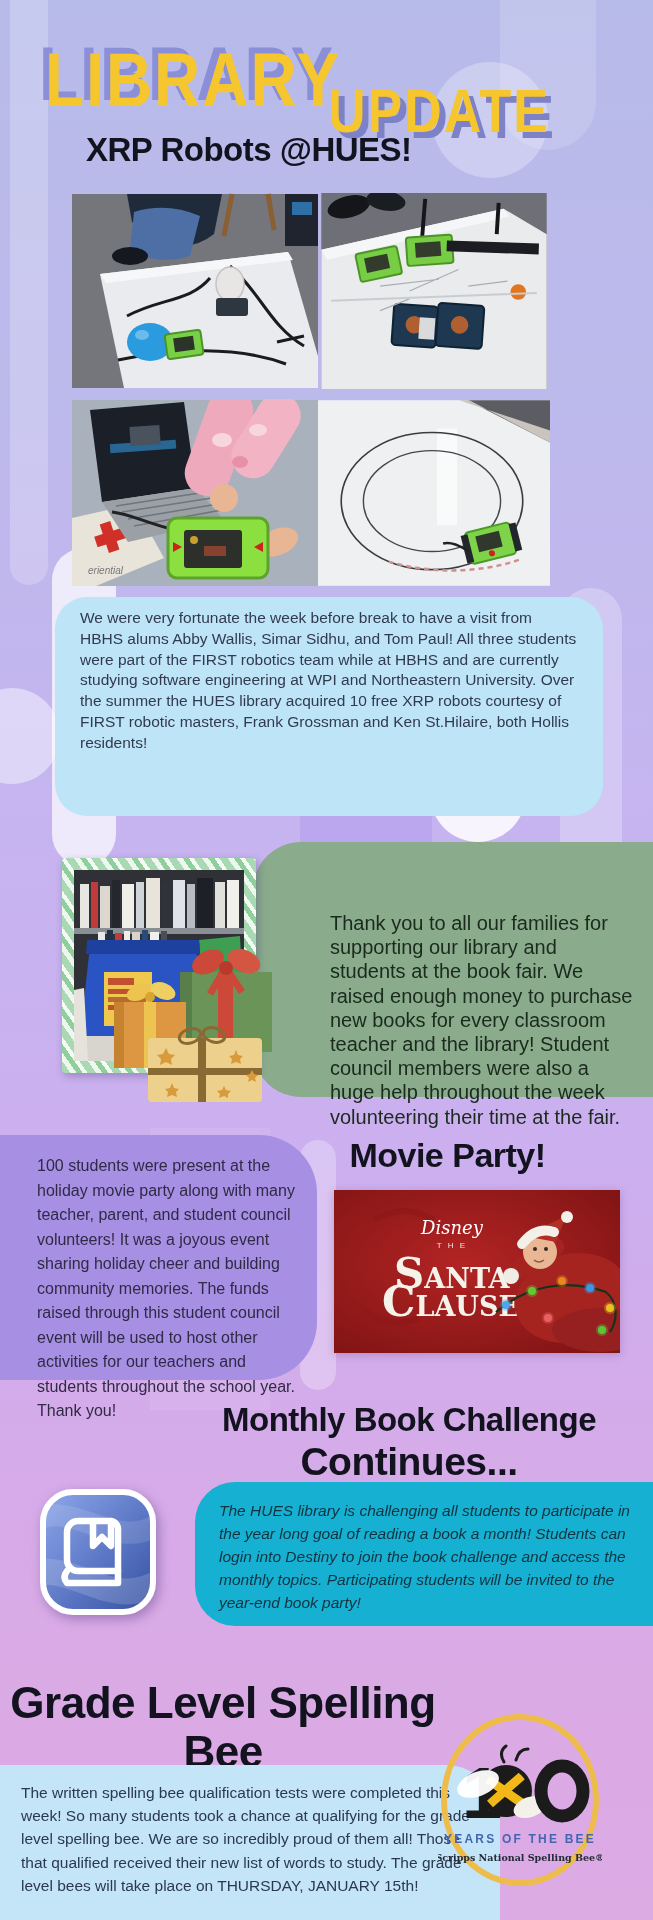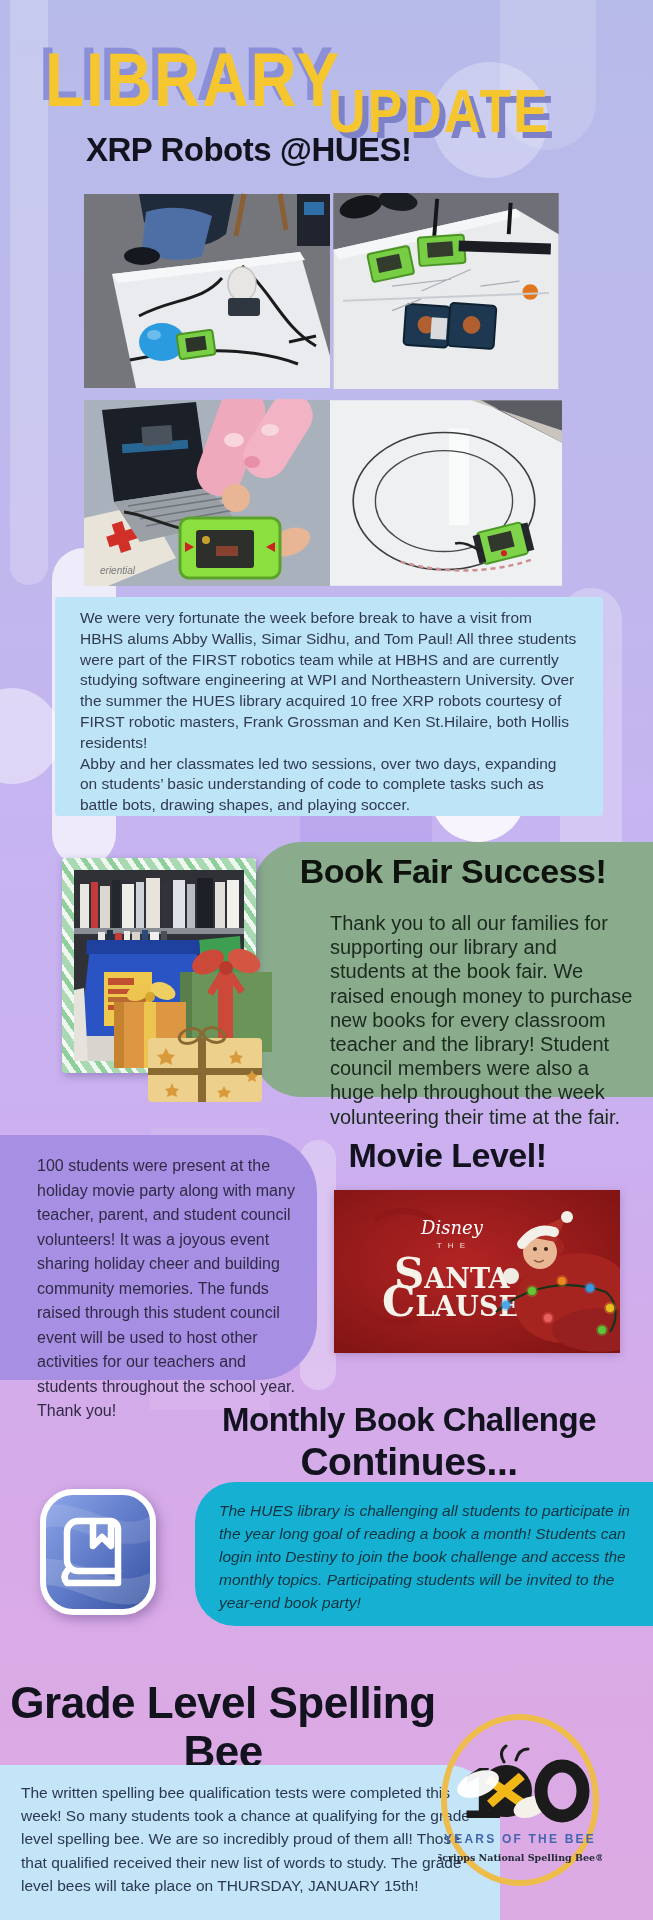--- a/index.html
+++ b/index.html
@@ -14,29 +14,29 @@
     position:absolute; font-weight:900; color:#f6c62e; letter-spacing:2px;
     transform:scaleY(1.18); transform-origin:top left; line-height:1;
   }
   .t1{ left:45px; top:42px; font-size:64px; text-shadow:-6px -5px 0 #8a8fd8; }
   .t2{ left:328px; top:80px; font-size:52px; text-shadow:6px 5px 0 #7c81c8; }
   .sec-heading{
     position:absolute; font-weight:900; color:#12131f; letter-spacing:-0.5px;
     line-height:1.12; text-align:center;
   }
   .photo-grid{
-    position:absolute; left:84px; top:193px; width:486px;
+    position:absolute; left:72px; top:193px; width:486px;
     display:grid; grid-template-columns:246px 232px; grid-template-rows:196px 188px; gap:10px 0;
   }
   .photo-grid svg{ width:100%; height:100%; display:block; }
   .bubble{ position:absolute; color:#323a4e; }
   .bubble p{ font-size:15.5px; line-height:20.8px; }
   #robots-block{
     left:55px; top:597px; width:548px; height:219px; background:#bee4f8;
-    border-radius:4px; padding:11px 26px 10px 25px;
+    border-radius:32px; padding:11px 26px 10px 25px;
   }
   #bookfair-panel{
     position:absolute; left:253px; top:842px; width:400px; height:255px;
     background:#8aac8c; border-radius:48px 0 0 48px;
   }
   #bookfair-heading{ left:253px; top:852px; width:400px; font-size:34px; color:#0e130e; }
   #bookfair-text{
     position:absolute; left:330px; top:911px; width:305px;
     font-size:20px; line-height:24.2px; color:#1a2a1d;
   }
@@ -196,25 +196,23 @@
         <rect x="193" y="128" width="7" height="28" fill="#23262b"></rect>
         <rect x="158" y="132" width="24" height="16" fill="#30372c"></rect>
         <circle cx="170" cy="152" r="3" fill="#cc2222"></circle>
       </g>
       <path d="M150,150 C140,144 132,140 124,142" stroke="#222" stroke-width="2.5" fill="none"></path>
     </svg>
   </div>
 
   <div class="bubble" id="robots-block" style="position:absolute;">
     <p>We were very fortunate the week before break to have a visit from HBHS alums Abby Wallis, Simar Sidhu, and Tom Paul! All three students were part of the FIRST robotics team while at HBHS and are currently studying software engineering at WPI and Northeastern University. Over the summer the HUES library acquired 10 free XRP robots courtesy of FIRST robotic masters, Frank Grossman and Ken St.Hilaire, both Hollis residents!</p>
-    <p>Abby and her classmates led two sessions, over two days, expanding on students’ basic understanding of code to complete tasks such as battle bots, drawing shapes, and playing soccer.</p>
   </div>
 
   <div id="bookfair-panel"></div>
-  <div class="sec-heading" id="bookfair-heading">Book Fair Success!</div>
   <div id="bookfair-text">Thank you to all our families for supporting our library and students at the book fair. We raised enough money to purchase new books for every classroom teacher and the library! Student council members were also a huge help throughout the week volunteering their time at the fair.</div>
 
   <div id="bookfair-frame">
     <svg viewBox="0 0 170 191">
       <rect width="170" height="191" fill="#2f3136"></rect>
       <g>
         <rect x="6" y="14" width="9" height="44" fill="#e8e6e0"></rect>
           <rect x="17" y="12" width="7" height="46" fill="#c23a3a"></rect>
         <rect x="26" y="16" width="10" height="42" fill="#dcd8d0"></rect>
           <rect x="38" y="10" width="8" height="48" fill="#24282e"></rect>
@@ -280,21 +278,21 @@
       <g fill="#d99a3c">
         <path d="M60,120 l3,6 6,1 -4,4 1,6 -6,-3 -6,3 1,-6 -4,-4 6,-1 z"></path>
         <path d="M130,122 l2,5 5,1 -3,3 1,5 -5,-2 -5,2 1,-5 -3,-3 5,-1 z"></path>
         <path d="M66,155 l2,5 5,1 -3,3 1,5 -5,-2 -5,2 1,-5 -3,-3 5,-1 z"></path>
         <path d="M118,158 l2,4 5,1 -3,3 0,4 -4,-2 -5,2 1,-4 -3,-3 5,-1 z"></path>
         <path d="M146,142 l2,4 4,1 -3,3 1,4 -4,-2 -4,2 1,-4 -3,-3 4,-1 z"></path>
       </g>
     </g>
   </svg>
 
-  <div class="sec-heading" id="movie-heading2">Movie Level!</div>
+  <div class="sec-heading" id="movie-heading2">Movie Party!</div>
 
   <div class="bubble" id="movie-block" style="position:absolute;">
     <p>100 students were present at the holiday movie party along with many teacher, parent, and student council volunteers! It was a joyous event sharing holiday cheer and building community memories. The funds raised through this student council event will be used to host other activities for our teachers and students throughout the school year. Thank you!</p>
   </div>
 
   <svg id="poster" viewBox="0 0 286 163">
     <defs>
       <radialGradient id="redbg" cx="45%" cy="45%" r="75%">
         <stop offset="0%" stop-color="#b32424"></stop>
           <stop offset="100%" stop-color="#7e1313"></stop>

